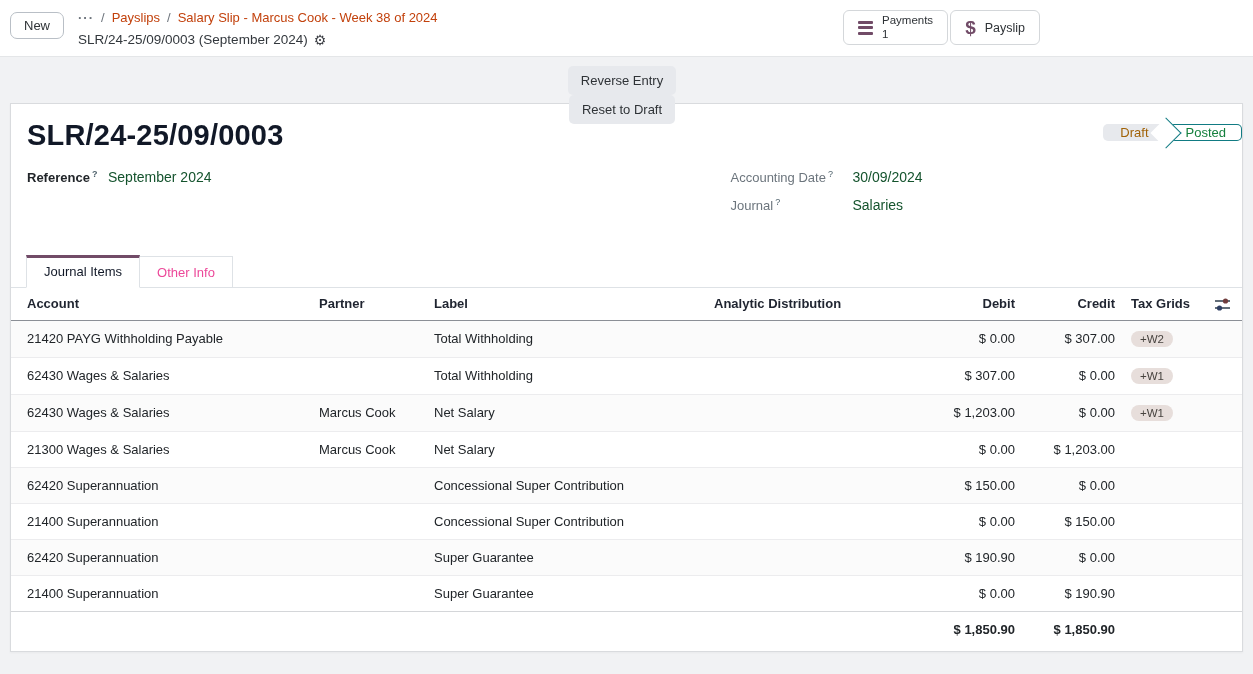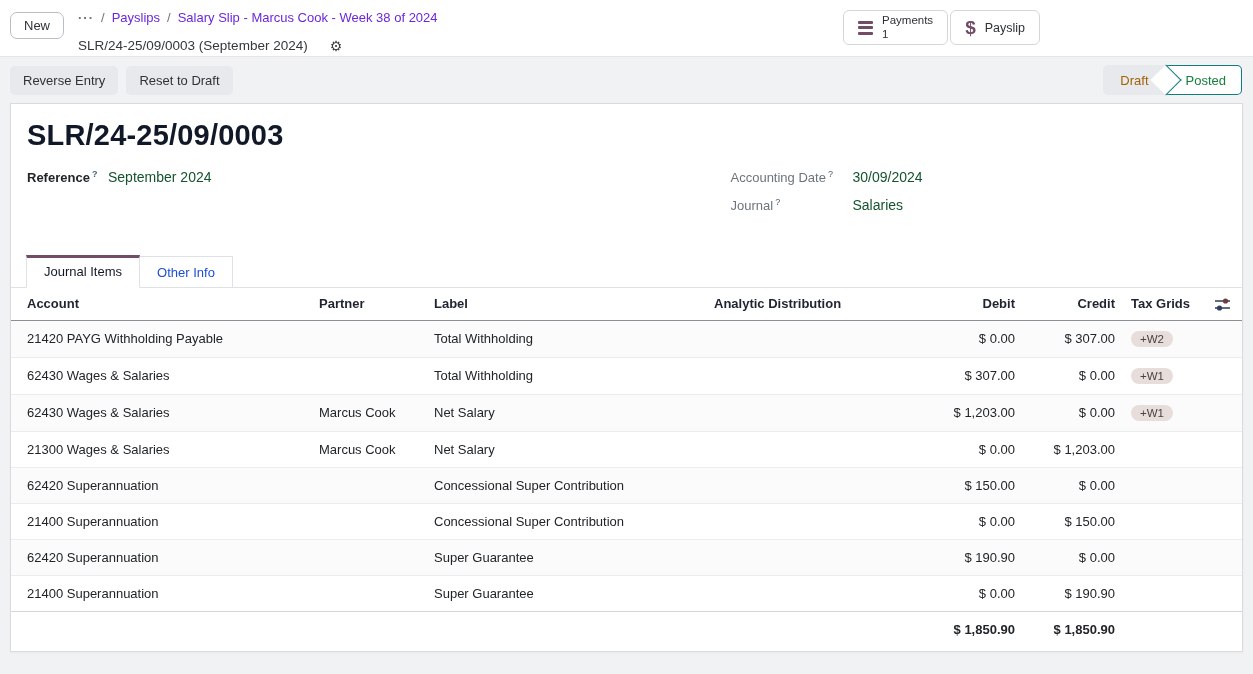--- a/index.html
+++ b/index.html
@@ -19,39 +19,39 @@
   }
   .btn-new {
     background:#fff; border:1px solid #b9bfc6; border-radius:7px;
     padding:5px 13px; font-size:13px; color:#2f3337; cursor:pointer;
     margin-top:3px;
   }
   .bc-block { margin-left:14px; line-height:1.45; }
   .bc-line1 { display:flex; align-items:center; gap:7px; font-size:13px; }
   .bc-ellipsis { color:#6d747c; font-weight:bold; letter-spacing:1px; cursor:pointer; }
   .bc-sep { color:#6d747c; }
-  .bc-link { color:#6d28d9; text-decoration:none; cursor:pointer; }
-  .bc-line2 { display:flex; align-items:center; gap:22px; color:#33383d; font-size:13.5px; margin-top:8px;}
+  .bc-link { color:#c2410c; text-decoration:none; cursor:pointer; }
+  .bc-line2 { display:flex; align-items:center; gap:6px; color:#33383d; font-size:13.5px; margin-top:2px;}
   .gear { color:#3f4147; font-size:14px; cursor:pointer; line-height:1; }
 
   .stat-group { margin-left:auto; margin-right:205px; display:flex; gap:2px; margin-top:1px; }
   .stat-btn {
     display:flex; align-items:center; gap:9px;
     background:#fff; border:1px solid #d4d7da; border-radius:6px;
     padding:4px 14px; cursor:pointer; height:35px;
   }
   .bars-icon { display:flex; flex-direction:column; gap:2.5px; }
   .bars-icon span { width:15px; height:3px; background:#714b67; border-radius:1px; }
   .dollar-icon { color:#714b67; font-size:19px; font-weight:bold; line-height:1; }
   .stat-text { display:flex; flex-direction:column; line-height:1.15; font-size:11.5px; color:#2f3337; text-align:left; }
   .stat-single { font-size:12.5px; color:#2f3337; }
 
   
   .controlbar {
-    display:flex; align-items:center; padding:9px 11px 9px 10px; height:46px;
+    display:flex; align-items:center; padding:9px 11px 9px 10px; height:46px;flex-direction:column;
   }
   .btn-gray {
     background:#e7e9ed; border:none; border-radius:5px;
     padding:7px 13px; font-size:13px; color:#2f3337; cursor:pointer; margin-right:8px;
   }
   .statusbar {
     margin-left:auto; display:flex; align-items:stretch;
     background:#e7e9ed; border-radius:5px; height:30px; font-size:13px;
   }
   .stage-draft { display:flex; align-items:center; padding:0 17px; color:#a16207; cursor:pointer; border-radius:5px 0 0 5px; }
@@ -81,21 +81,21 @@
   .field-label { width:81px; font-weight:700; color:#212529; font-size:13px; }
   .field-label-muted { width:122px; font-weight:400; color:#6c757d; font-size:13px; }
   .fields-col.right { padding-left:104px; }
   .fields-col.right .field-row { margin-bottom:12px; }
   .help-sup { font-size:9px; color:#50636d; vertical-align:super; margin-left:2px; }
   .field-value { color:#14532d; font-size:14px; }
 
   
   .tabs { display:flex; align-items:flex-end; border-bottom:1px solid #dee2e6; margin-top:29px; padding-left:15px; }
   .tab {
-    padding:8px 17px; cursor:pointer; color:#1d4ed8; font-size:13px;
+    padding:8px 17px; cursor:pointer; color:#ec4899; font-size:13px;
     border:1px solid #dee2e6; border-bottom:none; margin-bottom:-1px; background:transparent;
   }
   .tab.active {
     background:#fff; border-top:3px solid #714b67; padding-top:6px;
     border-bottom:1px solid #fff; color:#111827;
   }
   .tab + .tab { border-left:none; }
 
   
   table { width:100%; border-collapse:collapse; table-layout:fixed; }

